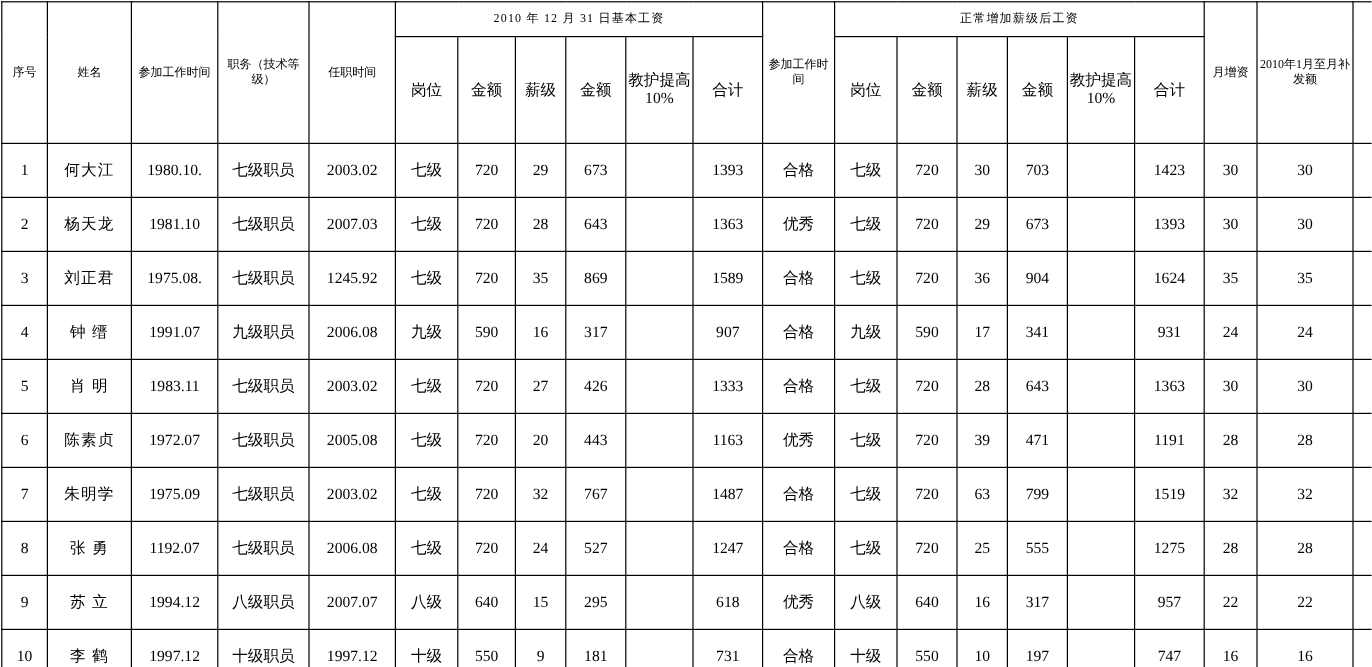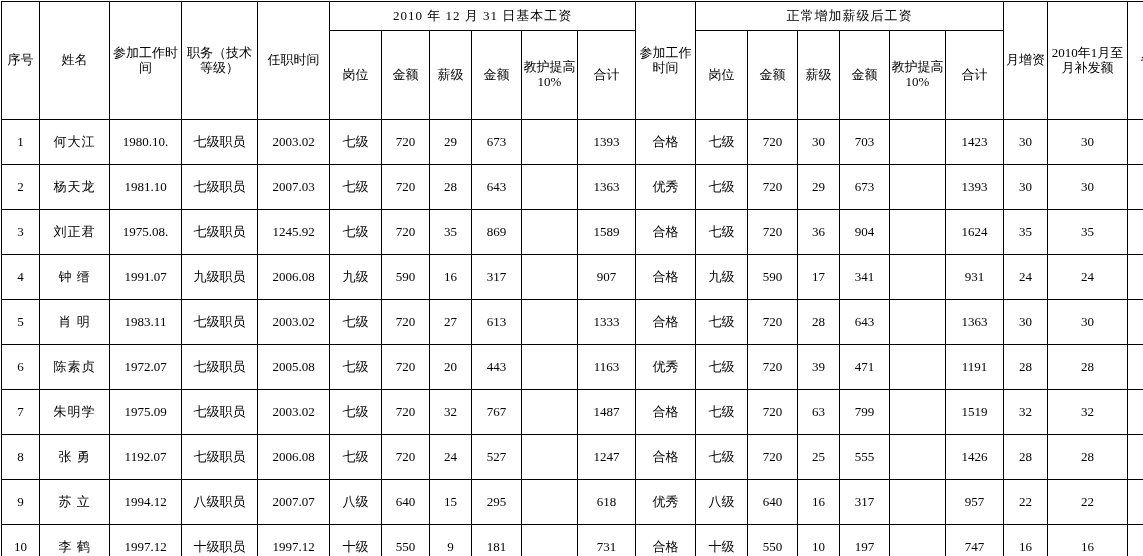--- a/index.html
+++ b/index.html
@@ -29,21 +29,21 @@
   table.salary td {
     border: 1px solid #000000;
     text-align: center;
     vertical-align: middle;
     font-size: 13px;
     line-height: 1.15;
     padding: 1px 1px;
     word-break: break-all;
   }
   
-  tr.hgroup td { height: 26px; font-size: 13px; }
+  tr.hgroup td { height: 26px; font-size: 10px; }
   tr.hsub td { height: 86px; }
   tr.datarow td { height: 42px; }
 
   td.vstack {
     font-size: 13px;
     line-height: 1.12;
   }
   td.small {
     font-size: 12px;
     line-height: 1.1;
@@ -217,21 +217,21 @@
 
     <tr class="datarow">
       <td class="num">5</td>
       <td class="name spread">肖 明</td>
       <td class="num">1983.11</td>
       <td class="small">七级职员</td>
       <td class="num">2003.02</td>
       <td>七级</td>
       <td class="num">720</td>
       <td class="num">27</td>
-      <td class="num">613</td>
+      <td class="num">426</td>
       <td class="num"></td>
       <td class="num">1333</td>
       <td>合格</td>
       <td>七级</td>
       <td class="num">720</td>
       <td class="num">28</td>
       <td class="num">643</td>
       <td class="num"></td>
       <td class="num">1363</td>
       <td class="num">30</td>
@@ -298,21 +298,21 @@
       <td class="num">24</td>
       <td class="num">527</td>
       <td class="num"></td>
       <td class="num">1247</td>
       <td>合格</td>
       <td>七级</td>
       <td class="num">720</td>
       <td class="num">25</td>
       <td class="num">555</td>
       <td class="num"></td>
-      <td class="num">1426</td>
+      <td class="num">1275</td>
       <td class="num">28</td>
       <td class="num">28</td>
       <td></td>
     </tr>
 
     <tr class="datarow">
       <td class="num">9</td>
       <td class="name spread">苏 立</td>
       <td class="num">1994.12</td>
       <td class="small">八级职员</td>

